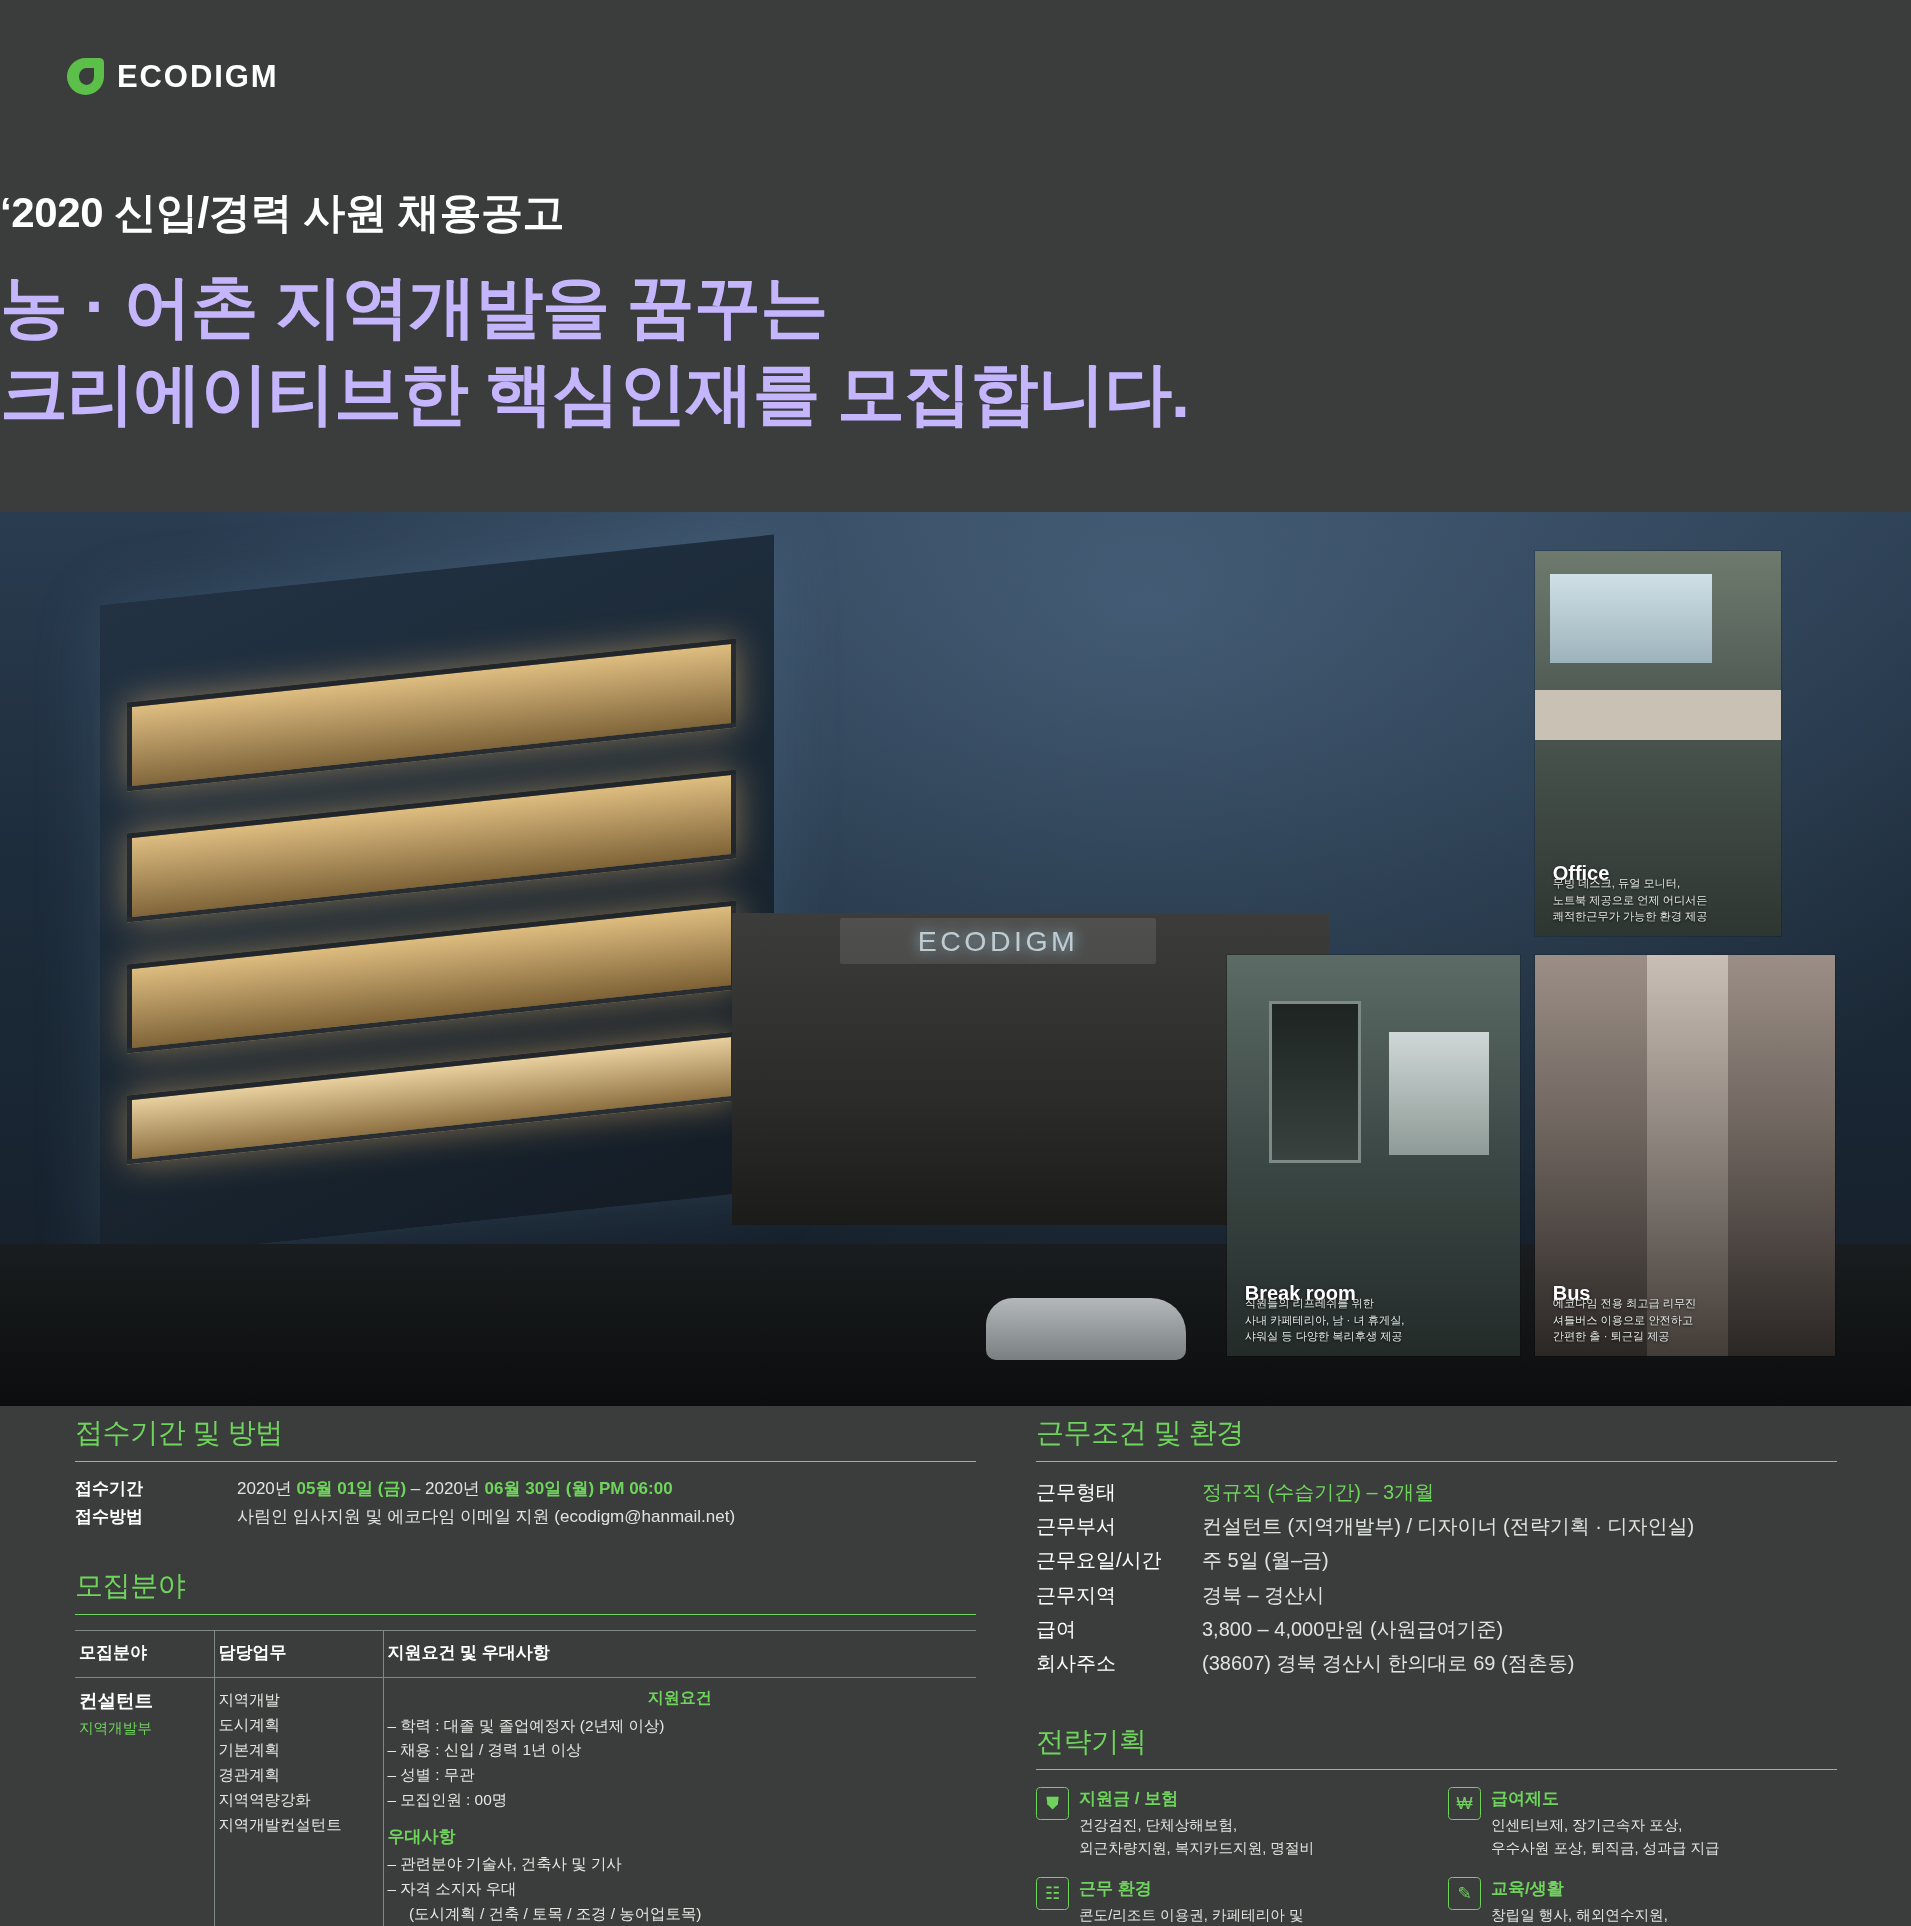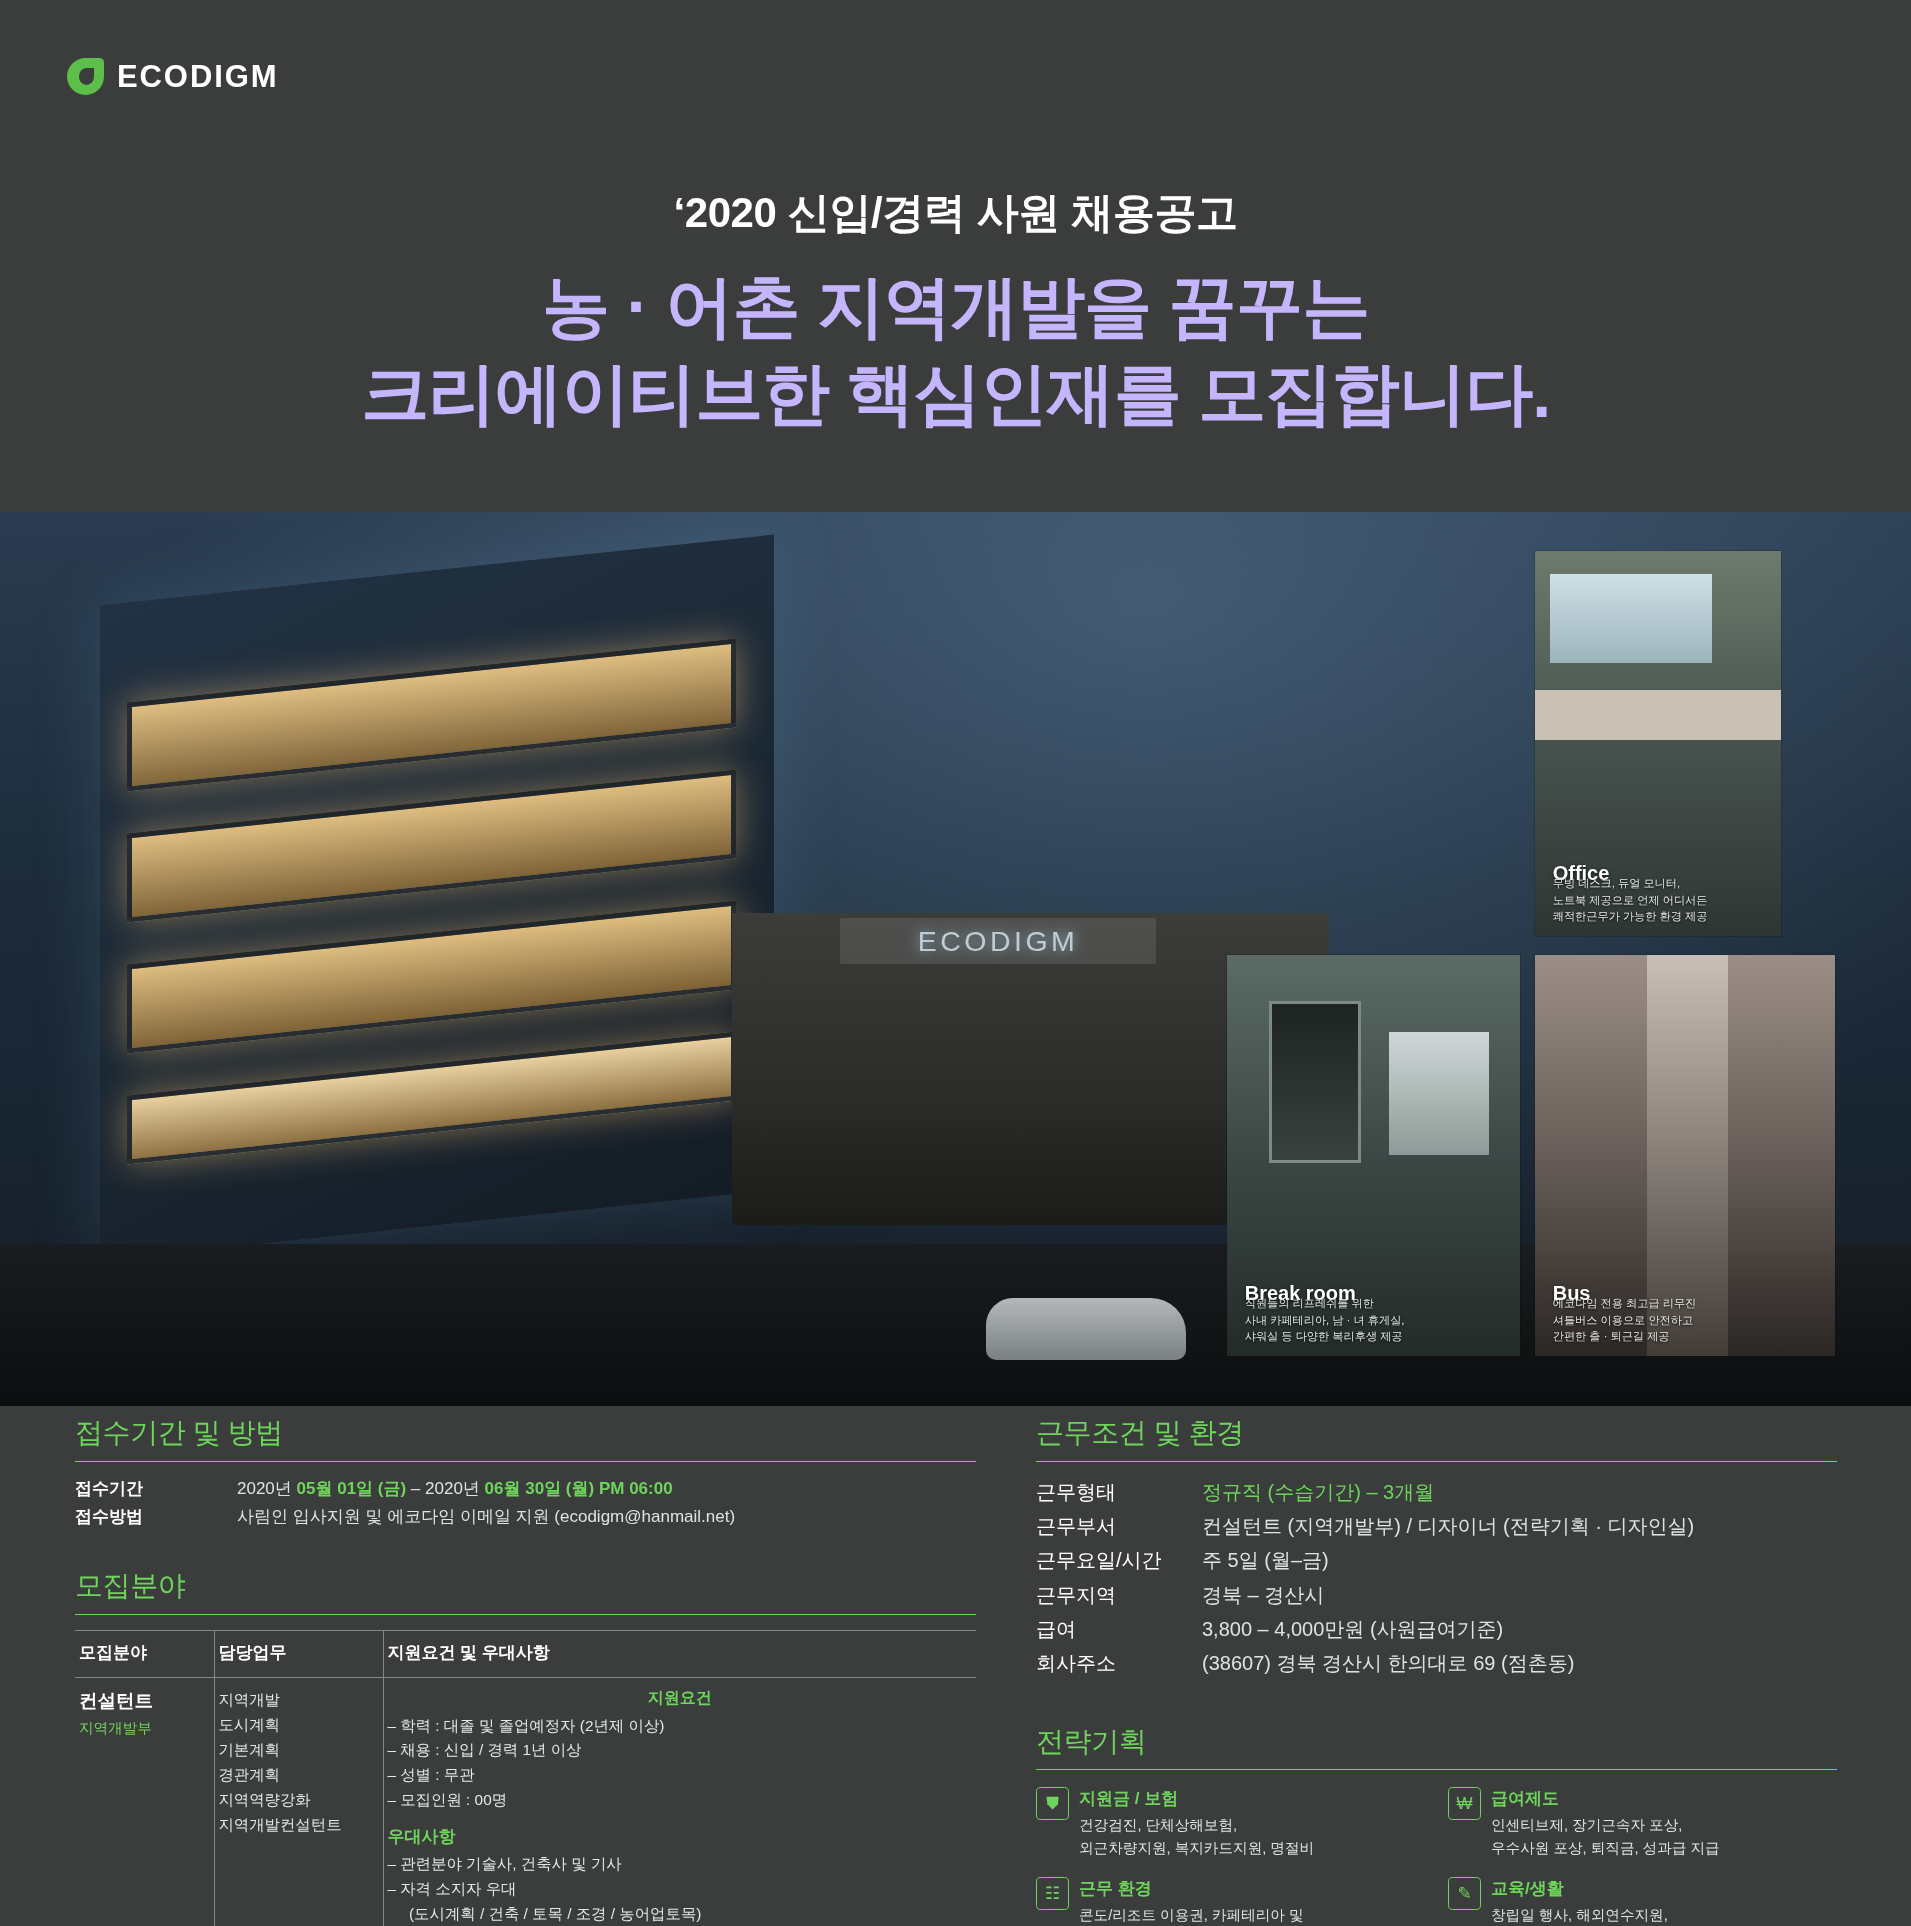--- a/index.html
+++ b/index.html
@@ -42,21 +42,20 @@
   .logo-text {
     font-size: 31px;
     letter-spacing: 1.9px;
     font-weight: bold;
     color: #ffffff;
   }
 
   .headline-wrap {
     position: absolute;
     top: 185px; left: 0; width: 1911px;
-    text-align: center;
   }
   .kicker {
     font-size: 42px;
     font-weight: bold;
     color: #ffffff;
     letter-spacing: -0.4px;
   }
   .headline {
     margin-top: 21.6px;
     font-size: 68px;

